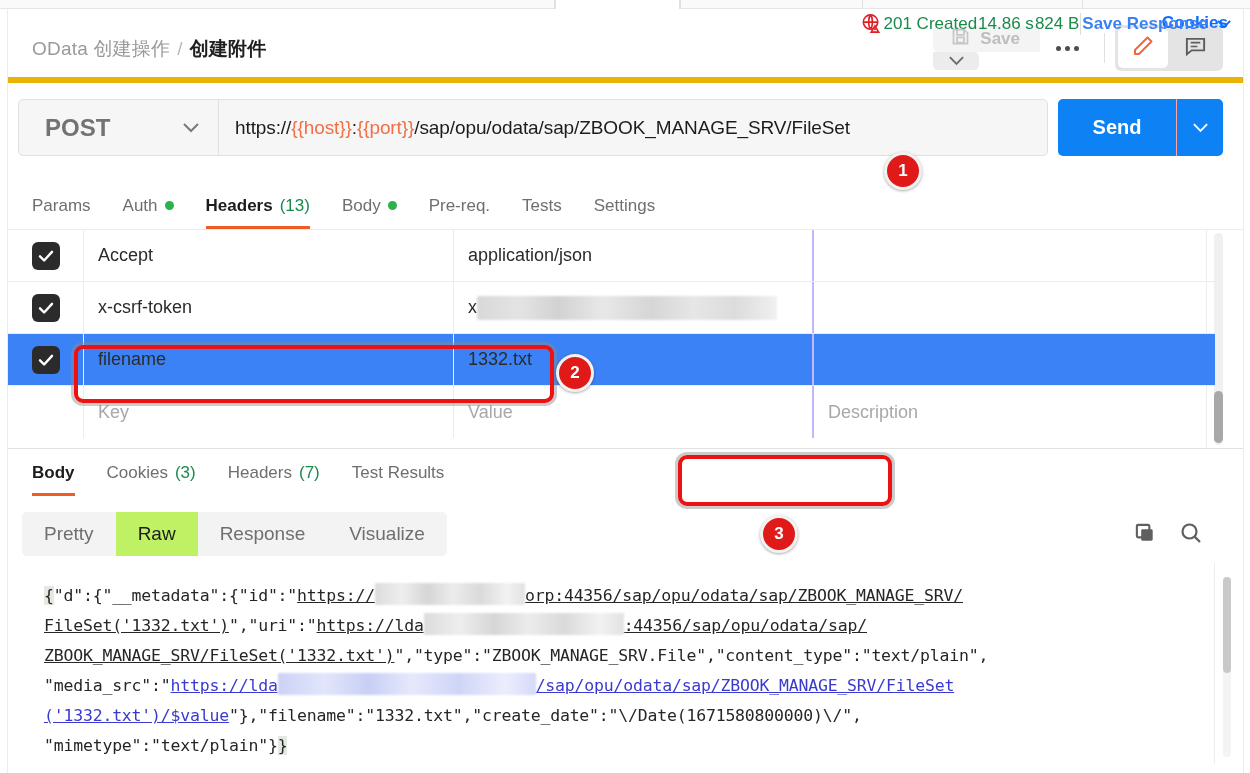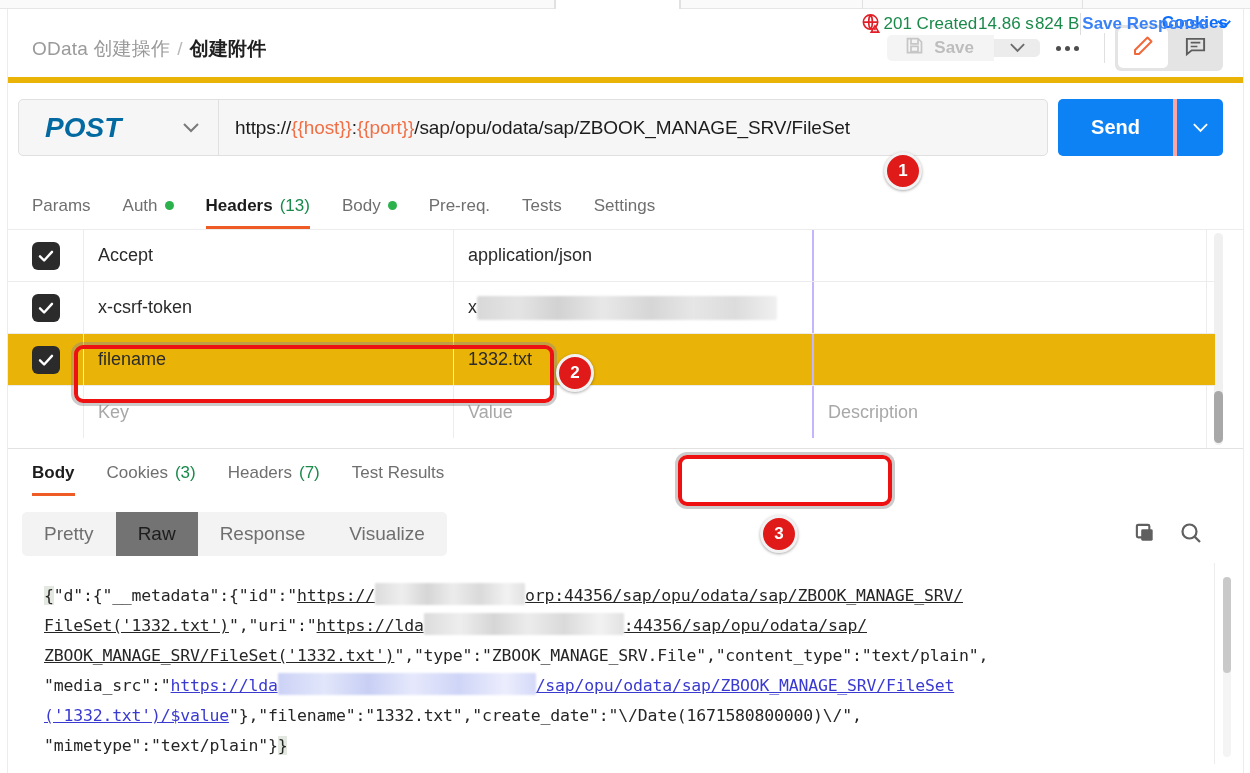--- a/index.html
+++ b/index.html
@@ -67,22 +67,22 @@
   .bc-parent { color: #9a9a9a; }
   .bc-sep { color: #b9b9b9; margin: 0 7px; }
   .bc-current { color: #1f1f1f; font-weight: bold; }
 
   .hdr-actions {
     position: absolute; right: 20px; top: 15px;
     height: 48px;
     display: flex; align-items: center;
   }
   .save-group {
-    display: flex; align-items: center; height: 44px;
-    border-radius: 5px; overflow: hidden;
+    display: flex; align-items: flex-start; height: 44px;
+    border-radius: 5px; overflow: hidden; flex-direction: column;
   }
   .save-btn {
     display: flex; align-items: center; gap: 9px;
     background: #f4f4f4; color: #bdbdbd;
     padding: 0 20px 0 17px;
     font-size: 17px; font-weight: bold;
     border-radius: 5px 0 0 5px;
   }
   .save-caret {
     width: 46px; background: #ececec;
@@ -122,42 +122,42 @@
     display: flex; align-items: stretch;
     box-sizing: border-box;
   }
   .method {
     width: 200px;
     display: flex; align-items: center; justify-content: space-between;
     padding: 0 18px 0 26px;
     border-right: 1px solid #e0e0e0;
     box-sizing: border-box;
   }
-  .method-label { font-size: 28px; font-weight: bold; color: #0369a1; font-style: italic; }
+  .method-label { font-size: 24px; font-weight: bold; color: #737373; }
   .url-input {
     flex: 1;
     display: flex; align-items: center;
     padding: 0 16px;
     font-size: 19px;
     color: #1c1c1c;
     letter-spacing: -.1px;
     white-space: nowrap; overflow: hidden;
   }
   .var { color: #f06f45; }
   .send-btn {
     position: absolute; left: 1050px; top: 16px;
     width: 165px; height: 57px;
     background: #0d82f5; border-radius: 5px;
     display: flex; align-items: center;
   }
   .send-main {
     flex: 1; display: flex; align-items: center; justify-content: center;
     color: #fff; font-size: 20px; font-weight: bold;
     height: 100%;
-    border-right: 4px solid #fca5a5;
+    border-right: 1px solid #fca5a5;
     box-sizing: border-box;
   }
   .send-caret {
     width: 46px; display: flex; align-items: center; justify-content: center;
   }
 
   
   .req-tabs {
     position: absolute; left: 8px; top: 182px;
     width: 1235px; height: 48px;
@@ -193,21 +193,21 @@
     width: 1235px; height: 218px;
     box-sizing: border-box;
   }
   .kvrow {
     position: absolute; left: 0; width: 1207px; height: 52px;
     border-bottom: 1px solid #ececec;
     display: flex; align-items: center;
     box-sizing: border-box;
   }
   .kvrow.last { border-bottom: none; }
-  .kvrow.shaded { background: #eab308; justify-content: space-between; }
+  .kvrow.shaded { background: #3b82f6; justify-content: space-between; }
   .cb-cell {
     width: 76px; height: 100%;
     display: flex; align-items: center; justify-content: center;
     border-right: 1px solid #ececec;
     box-sizing: border-box;
   }
   .cb-cell.empty { border-right: 1px solid #ececec; }
   .checkbox {
     width: 28px; height: 28px; border-radius: 6px;
     background: #2b2b2b;
@@ -284,21 +284,21 @@
     height: 44px;
     background: #f3f3f3; border-radius: 5px;
     display: flex; align-items: stretch;
     overflow: hidden;
   }
   .seg-item {
     display: flex; align-items: center; justify-content: center;
     padding: 0 22px;
     font-size: 19px; color: #6f6f6f;
   }
-  .seg-item.active { background: #737373; color: #1c1c1c; }
+  .seg-item.active { background: #bef264; color: #1c1c1c; }
   .raw-icons {
     position: absolute; right: 40px; top: 16px;
     display: flex; align-items: center; gap: 22px;
   }
 
   
   .body-pane {
     position: absolute; left: 8px; top: 563px;
     width: 1235px; height: 201px;
     overflow: hidden;

